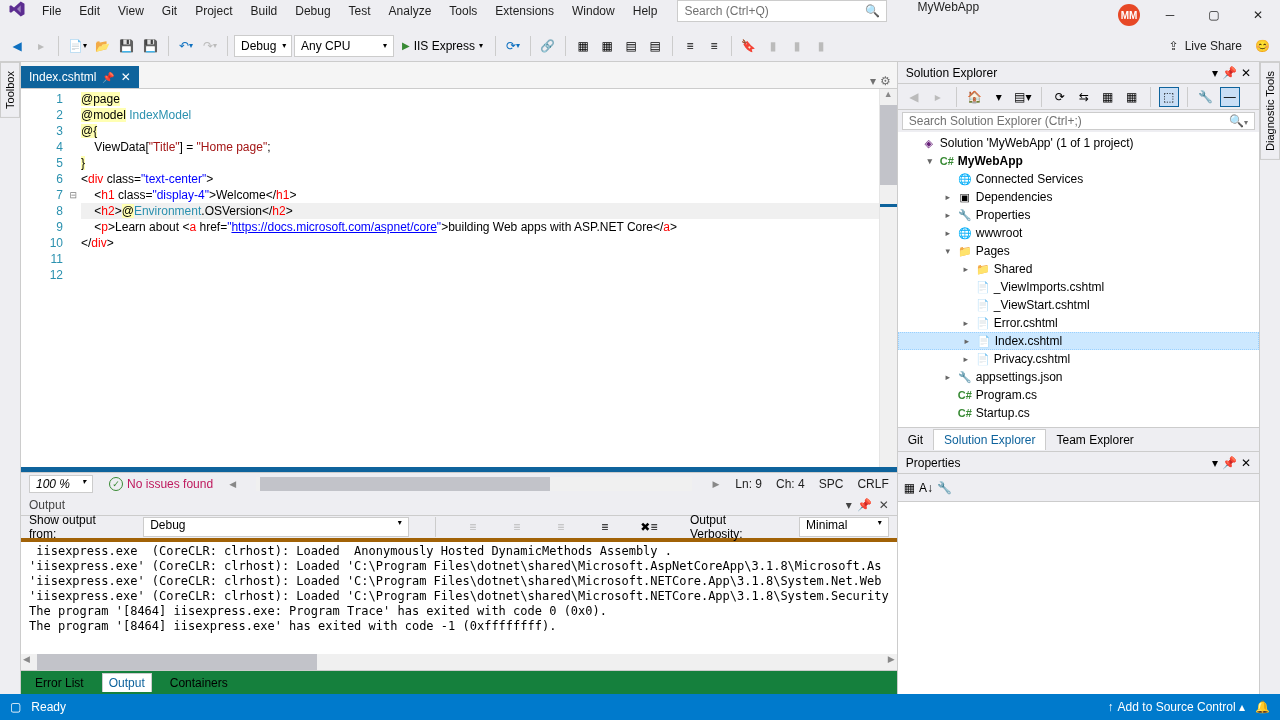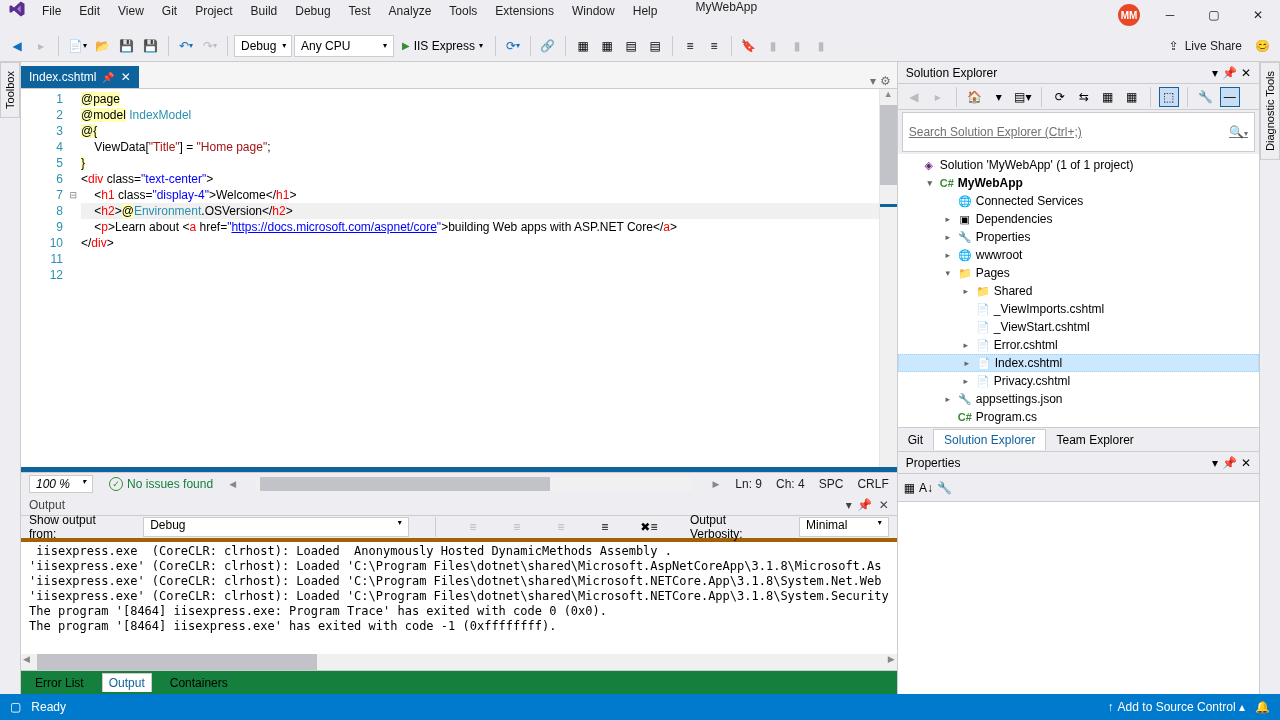--- a/index.html
+++ b/index.html
@@ -52,21 +52,21 @@
 .attr { color: #ff0000; }
 .link { color: #0000ff; text-decoration: underline; }
 .caret-line { background: #f0f0f0; width: 100%; display: inline-block; }
 .vscrl { width: 18px; background: #f0f0f0; border-left: 1px solid #e5e5e5; position: relative; }
 .vscrl .thumb { position: absolute; top: 16px; width: 100%; height: 80px; background: #c2c3c9; }
 .vscrl .mark { position: absolute; width: 100%; height: 3px; background: #0e639c; }
 
 
 .ed-status { height: 22px; background: #eeeef2; border-top: 1px solid #ccc; display: flex; align-items: center; padding: 0 8px; gap: 16px; font-size: 11px; }
 .zoom-box { border: 1px solid #ccc; background: #fff; padding: 1px 6px; display: flex; gap: 12px; font-style: italic; }
-.issues { color: #15803d; display: flex; align-items: flex-end; gap: 4px; }
+.issues { color: #be185d; display: flex; align-items: flex-end; gap: 4px; }
 .issues::before { content: "✓"; color: #388a34; border: 1px solid #388a34; border-radius: 50%; width: 12px; height: 12px; display: inline-flex; align-items: center; justify-content: center; font-size: 9px; }
 .hscrl-track { flex: 1; height: 14px; background: #f0f0f0; position: relative; margin: 0 4px; }
 .hscrl-track .thumb { position: absolute; left: 4px; width: 290px; height: 100%; background: #c2c3c9; }
 .ed-info { display: flex; gap: 14px; color: #1e1e1e; }
 
 
 .output-panel { height: 200px; display: flex; flex-direction: column; background: #eeeef2; }
 .panel-hdr { height: 22px; background: #eeeef2; border-bottom: 1px solid #ccc; display: flex; align-items: center; padding: 0 8px; color: #444; }
 .panel-hdr .tools { margin-left: auto; display: flex; gap: 6px; }
 .out-toolbar { height: 26px; display: flex; align-items: center; padding: 0 8px; gap: 22px; background: #eeeef2; border-bottom: 4px solid #a16207; }
@@ -78,21 +78,21 @@
 .bottom-tabs .btab { padding: 2px 6px; }
 .bottom-tabs .btab.active { background: #fff; border: 1px solid #ccc; border-bottom: none; color: #0e639c; }
 
 
 .right-panels { width: 380px; display: flex; flex-direction: column; background: #eeeef2; border-left: 1px solid #ccc; }
 .se-hdr { height: 22px; display: flex; align-items: center; padding: 0 8px; background: #eeeef2; border-bottom: 1px solid #ccc; }
 .se-hdr .tools { margin-left: auto; display: flex; gap: 4px; font-size: 11px; }
 .se-toolbar { height: 26px; display: flex; align-items: center; padding: 0 6px; gap: 4px; border-bottom: 1px solid #ccc; }
 .se-toolbar .sb { width: 20px; height: 20px; display: flex; align-items: center; justify-content: center; }
 .se-toolbar .sb.boxed { border: 1px solid #0e639c; background: #c9def5; }
-.se-search { height: 40px; margin: 2px 4px; border: 1px solid #ccc; background: #fff; display: flex; align-items: center; padding: 8px 6px; color: #717171; text-decoration: underline; }
+.se-search { height: 18px; margin: 2px 4px; border: 1px solid #ccc; background: #fff; display: flex; align-items: center; padding: 8px 6px; color: #717171; }
 .se-search .mag { margin-left: auto; }
 .tree { flex: 1; background: #fff; overflow: auto; padding: 2px 0; border-bottom: 1px solid #ccc; }
 .node { display: flex; align-items: center; height: 18px; padding-right: 6px; }
 .node .exp { width: 12px; text-align: center; color: #666; font-size: 9px; }
 .node .ic { width: 16px; height: 14px; margin: 0 3px; display: inline-flex; align-items: center; justify-content: center; font-size: 11px; }
 .node.sel { background: #cce8ff; border: 1px dotted #99d1ff; }
 .node.bold { font-weight: bold; }
 .se-bottom-tabs { height: 24px; display: flex; align-items: center; border-bottom: 1px solid #ccc; }
 .se-bottom-tabs .t { padding: 3px 10px; }
 .se-bottom-tabs .t.active { background: #fff; border: 1px solid #ccc; border-bottom: none; color: #0e639c; }
@@ -127,20 +127,24 @@
       <div class="menu-item">Project</div>
       <div class="menu-item">Build</div>
       <div class="menu-item">Debug</div>
       <div class="menu-item">Test</div>
       <div class="menu-item">Analyze</div>
       <div class="menu-item">Tools</div>
       <div class="menu-item">Extensions</div>
       <div class="menu-item">Window</div>
       <div class="menu-item">Help</div>
     </div>
+  <div class="searchbox">
+    <span>Search (Ctrl+Q)</span>
+    <span class="mag">🔍</span>
+  </div>
   <div class="app-title">MyWebApp</div>
   <div class="win-controls">
     <div class="avatar">MM</div>
     <div class="win-btn">─</div>
     <div class="win-btn">▢</div>
     <div class="win-btn">✕</div>
   </div>
 </div>
 
 <div class="toolbar">

